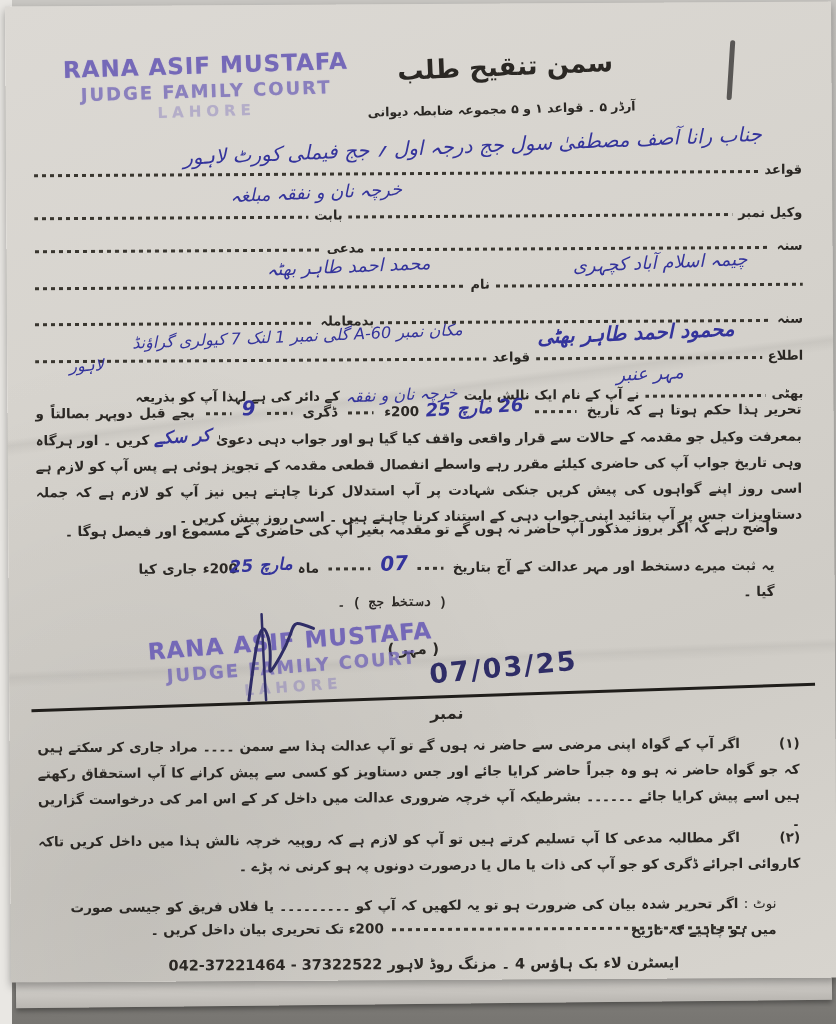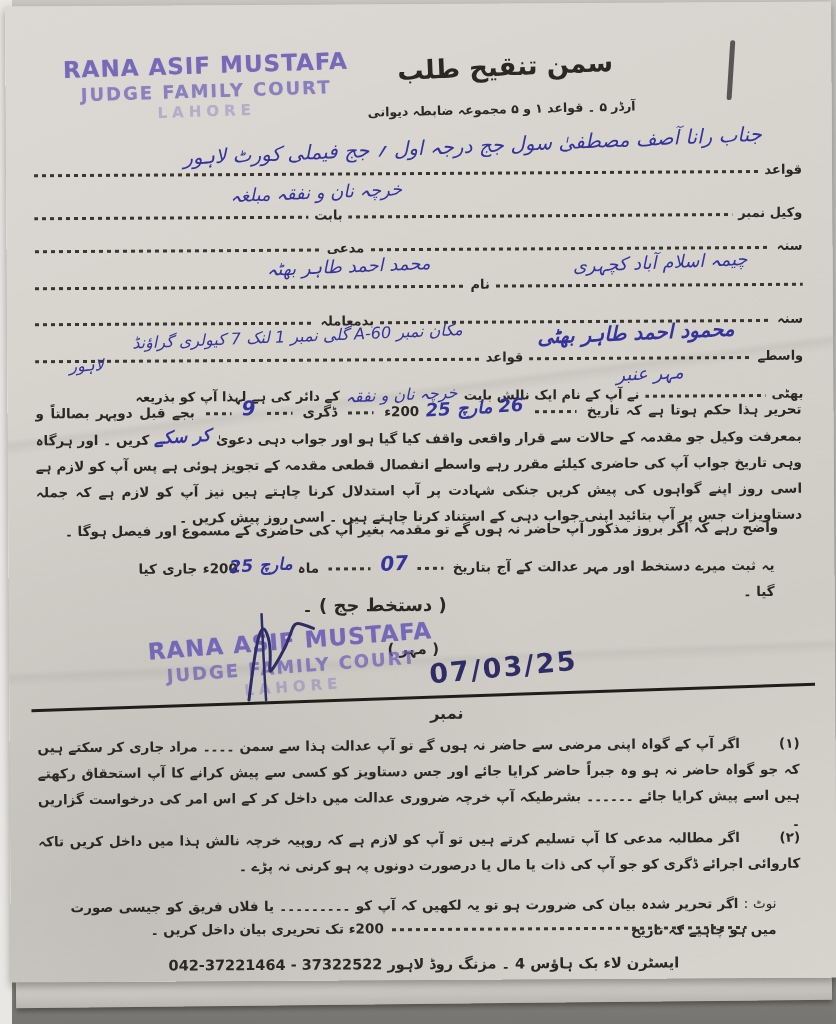--- a/index.html
+++ b/index.html
@@ -55,21 +55,21 @@
   .hand.abs { position:absolute; transform:rotate(-2deg); }
   .hand-inline { display:inline-block; color:#34349c; font-size:17px; font-style:italic;
                  transform:rotate(-3deg); position:relative; top:-2px; }
 
   .para { position:absolute; direction:rtl; text-align:justify;
           font-size:13.5px; font-weight:bold; line-height:26px; }
   .idots { display:inline-block; width:42px; height:3px; margin:0 4px 2px 4px;
            background:repeating-linear-gradient(90deg,#39362f 0 4px, transparent 4px 8px); }
   .idots.sm { width:26px; }
 
-  .sig-label { position:absolute; right:388px; top:590px; font-size:18px; font-weight:bold; direction:rtl; }
+  .sig-label { position:absolute; right:388px; top:590px; font-size:13px; font-weight:bold; direction:rtl;font-family:Liberation Mono, monospace; }
   .seal-label { position:absolute; right:396px; top:636px; font-size:15px; font-weight:bold; direction:rtl; }
 
   .judge-sign { position:absolute; left:205px; top:600px; transform:rotate(-6deg); }
   .hand-date-big { position:absolute; left:420px; top:648px; color:#2f2d66; font-size:27px;
                    font-weight:bold; letter-spacing:2px; transform:rotate(-5deg); }
   .sep-line { position:absolute; left:22px; right:20px; top:692px; height:2.5px;
               background:#201e1b; transform:rotate(-1.6deg); }
 
   .notice-title { position:absolute; right:372px; top:700px; font-size:16px; font-weight:bold; direction:rtl; }
 
@@ -133,21 +133,21 @@
       </div>
 
       <div class="row" style="top:299px">
         <span class="lbl">سنہ</span>
         <span class="dots w2"></span>
         <span class="lbl">بدمعاملہ</span>
         <span class="dots"></span>
       </div>
 
       <div class="row" style="top:336px">
-        <span class="lbl">واسطے</span>
+        <span class="lbl">اطلاع</span>
         <span class="dots w05"></span>
         <span class="lbl">قواعد</span>
         <span class="dots"></span>
         <span class="hand abs" style="right:68px; top:-18px; font-size:20px; font-weight:bold;">محمود احمد طاہر بھٹی</span>
         <span class="hand abs" style="right:340px; top:-14px; font-size:16px;">مکان نمبر 60-A گلی نمبر 1 لنک 7 کیولری گراؤنڈ</span>
         <span class="hand abs" style="right:700px; top:14px; font-size:16px;">لاہور</span>
       </div>
 
       <div class="row" style="top:374px">
         <span class="lbl">بھٹی</span>

